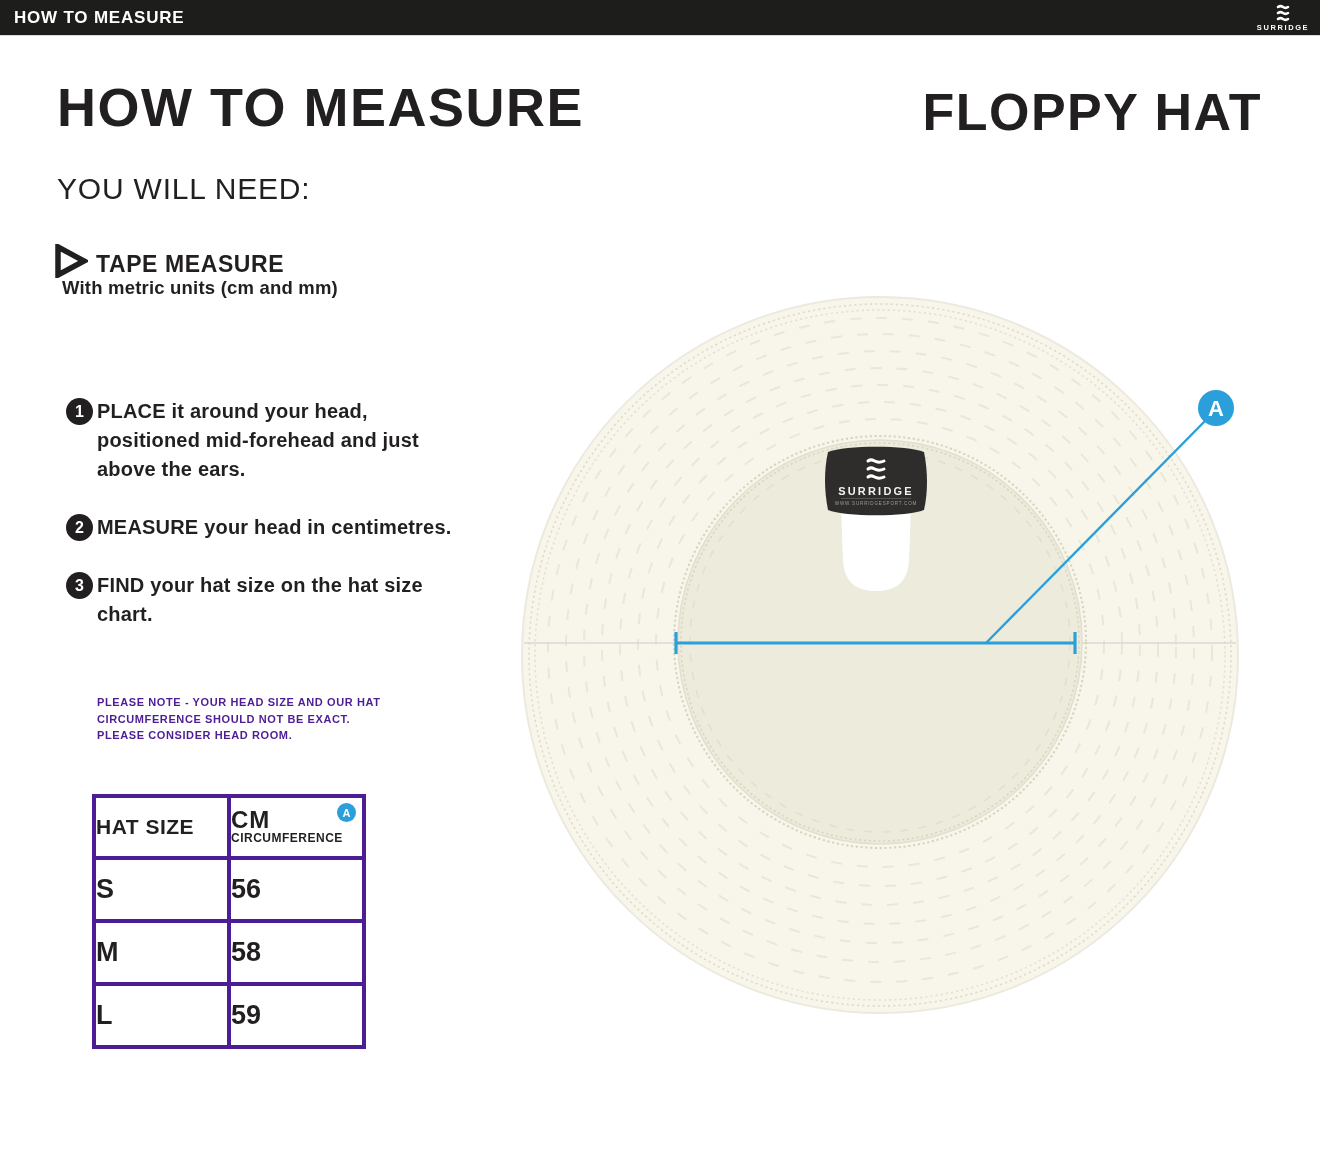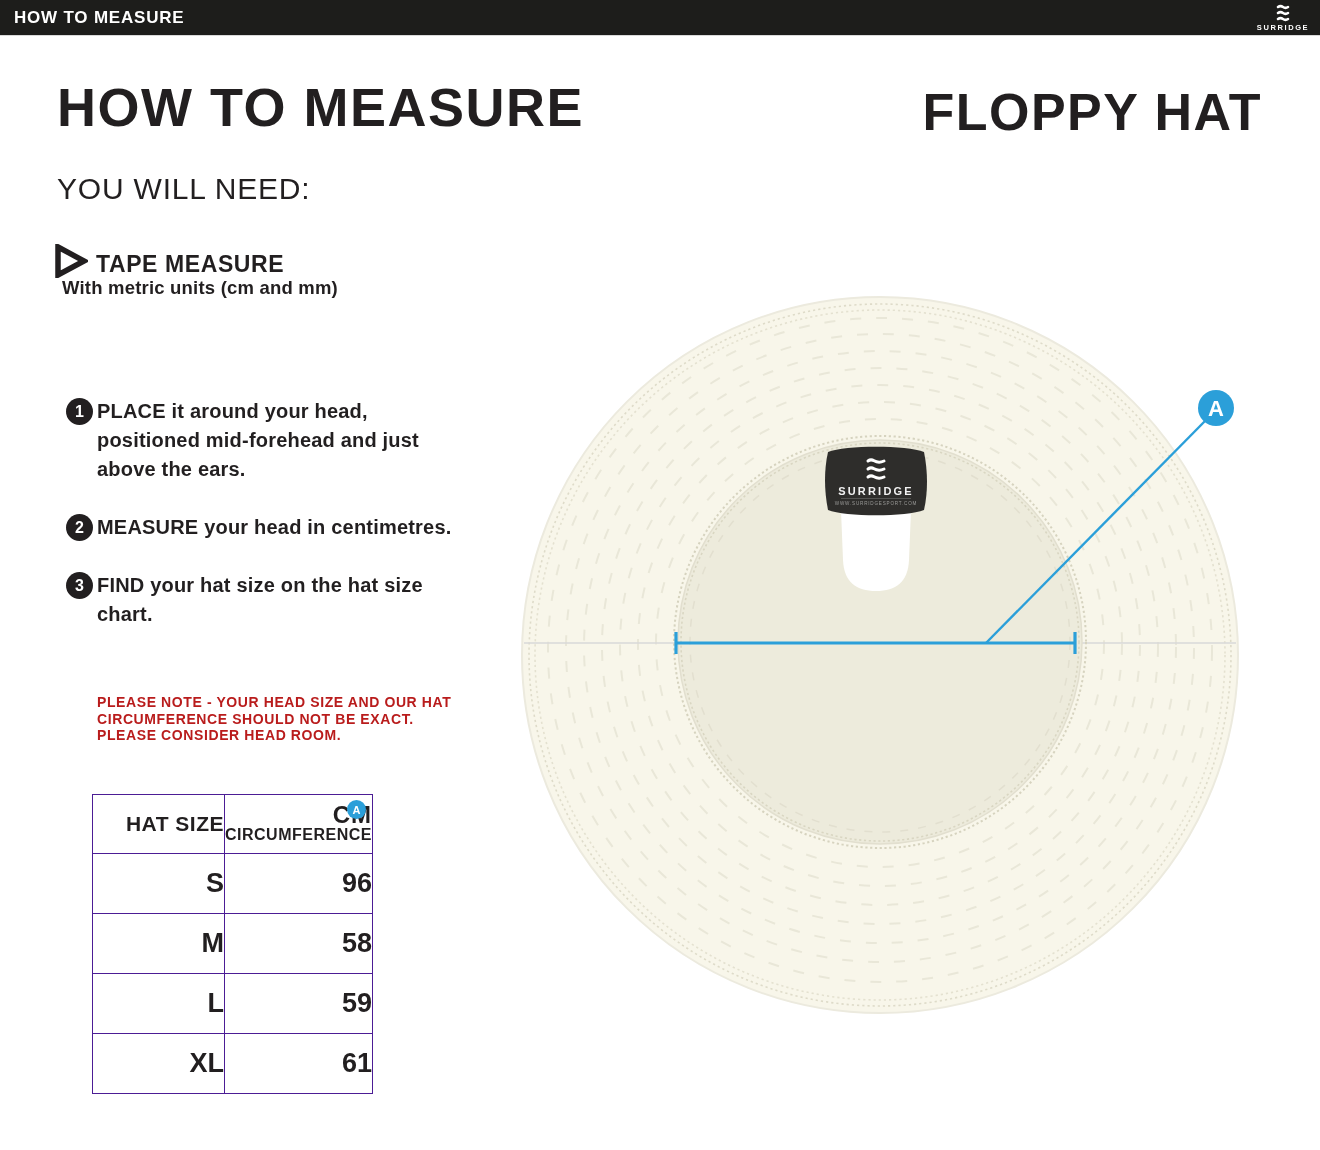--- a/index.html
+++ b/index.html
@@ -28,32 +28,32 @@
   .tape-note{position:absolute;left:62px;top:277px;font-size:18.5px;font-weight:bold;letter-spacing:.2px;}
   
   .steps{position:absolute;left:66px;top:397px;width:420px;}
   .step{display:flex;align-items:flex-start;margin-bottom:29px;}
   .step-badge{
     width:27px;height:27px;border-radius:50%;background:#221f20;color:#ffffff;flex:0 0 auto;
     display:flex;align-items:center;justify-content:center;font-weight:bold;font-size:16px;margin-top:1px;
   }
   .step-text{font-size:20px;font-weight:bold;line-height:29px;margin-left:4px;width:372px;letter-spacing:.2px;}
   
-  .note{position:absolute;left:97px;top:694px;font-size:14px;font-weight:bold;color:#b91c1c;
+  .note{position:absolute;left:97px;top:694px;font-size:11px;font-weight:bold;color:#4c1d95;
         line-height:16.5px;letter-spacing:.6px;}
   
   .size-table{position:absolute;left:92px;top:794px;border-collapse:collapse;}
   .size-table td,.size-table th{
-    border:1px solid #4c1d95;width:131px;text-align:right;vertical-align:middle;padding:0;
+    border:4px solid #4c1d95;width:131px;text-align:left;vertical-align:middle;padding:0;
   }
   .size-table th{height:58px;position:relative;}
   .size-table td{height:59px;font-size:27px;font-weight:bold;}
   .th-size{font-size:21px;font-weight:bold;letter-spacing:.5px;}
   .th-cm-main{font-size:24px;font-weight:bold;line-height:22px;letter-spacing:1px;}
-  .th-cm-sub{font-size:16px;font-weight:bold;letter-spacing:.5px;}
+  .th-cm-sub{font-size:12px;font-weight:bold;letter-spacing:.5px;}
   .table-marker{
     position:absolute;top:5px;right:6px;width:19px;height:19px;border-radius:50%;
     background:#2b9fd9;color:#ffffff;font-size:11px;font-weight:bold;
     display:flex;align-items:center;justify-content:center;
   }
   
   .hat-svg{position:absolute;left:500px;top:270px;}
 </style>
 </head>
 <body>
@@ -112,33 +112,29 @@
       <span class="th-size">HAT SIZE</span>
     </th>
     <th>
       <div class="th-cm-main">CM</div>
       <div class="th-cm-sub">CIRCUMFERENCE</div>
       <div class="table-marker">A</div>
     </th>
   </tr>
   <tr>
     <td>S</td>
-    <td>96</td>
+    <td>56</td>
   </tr>
   <tr>
     <td>M</td>
     <td>58</td>
   </tr>
   <tr>
     <td>L</td>
     <td>59</td>
-  </tr>
-  <tr>
-    <td>XL</td>
-    <td>61</td>
   </tr>
 </tbody>
   </table>
 
 <svg class="hat-svg" width="790" height="780" viewBox="500 270 790 780">
 
   <circle cx="880" cy="655" r="358" fill="#f8f6ea" stroke="#eceade" stroke-width="2"></circle>
   <g fill="none" stroke="#e9e7d8" stroke-width="2">
     <circle cx="880" cy="655" r="351" stroke="#dedbc9" stroke-width="1.6" stroke-dasharray="2.2 3"></circle>
     <circle cx="880" cy="655" r="345" stroke="#e4e1d0" stroke-width="1.6" stroke-dasharray="2.2 3"></circle>

